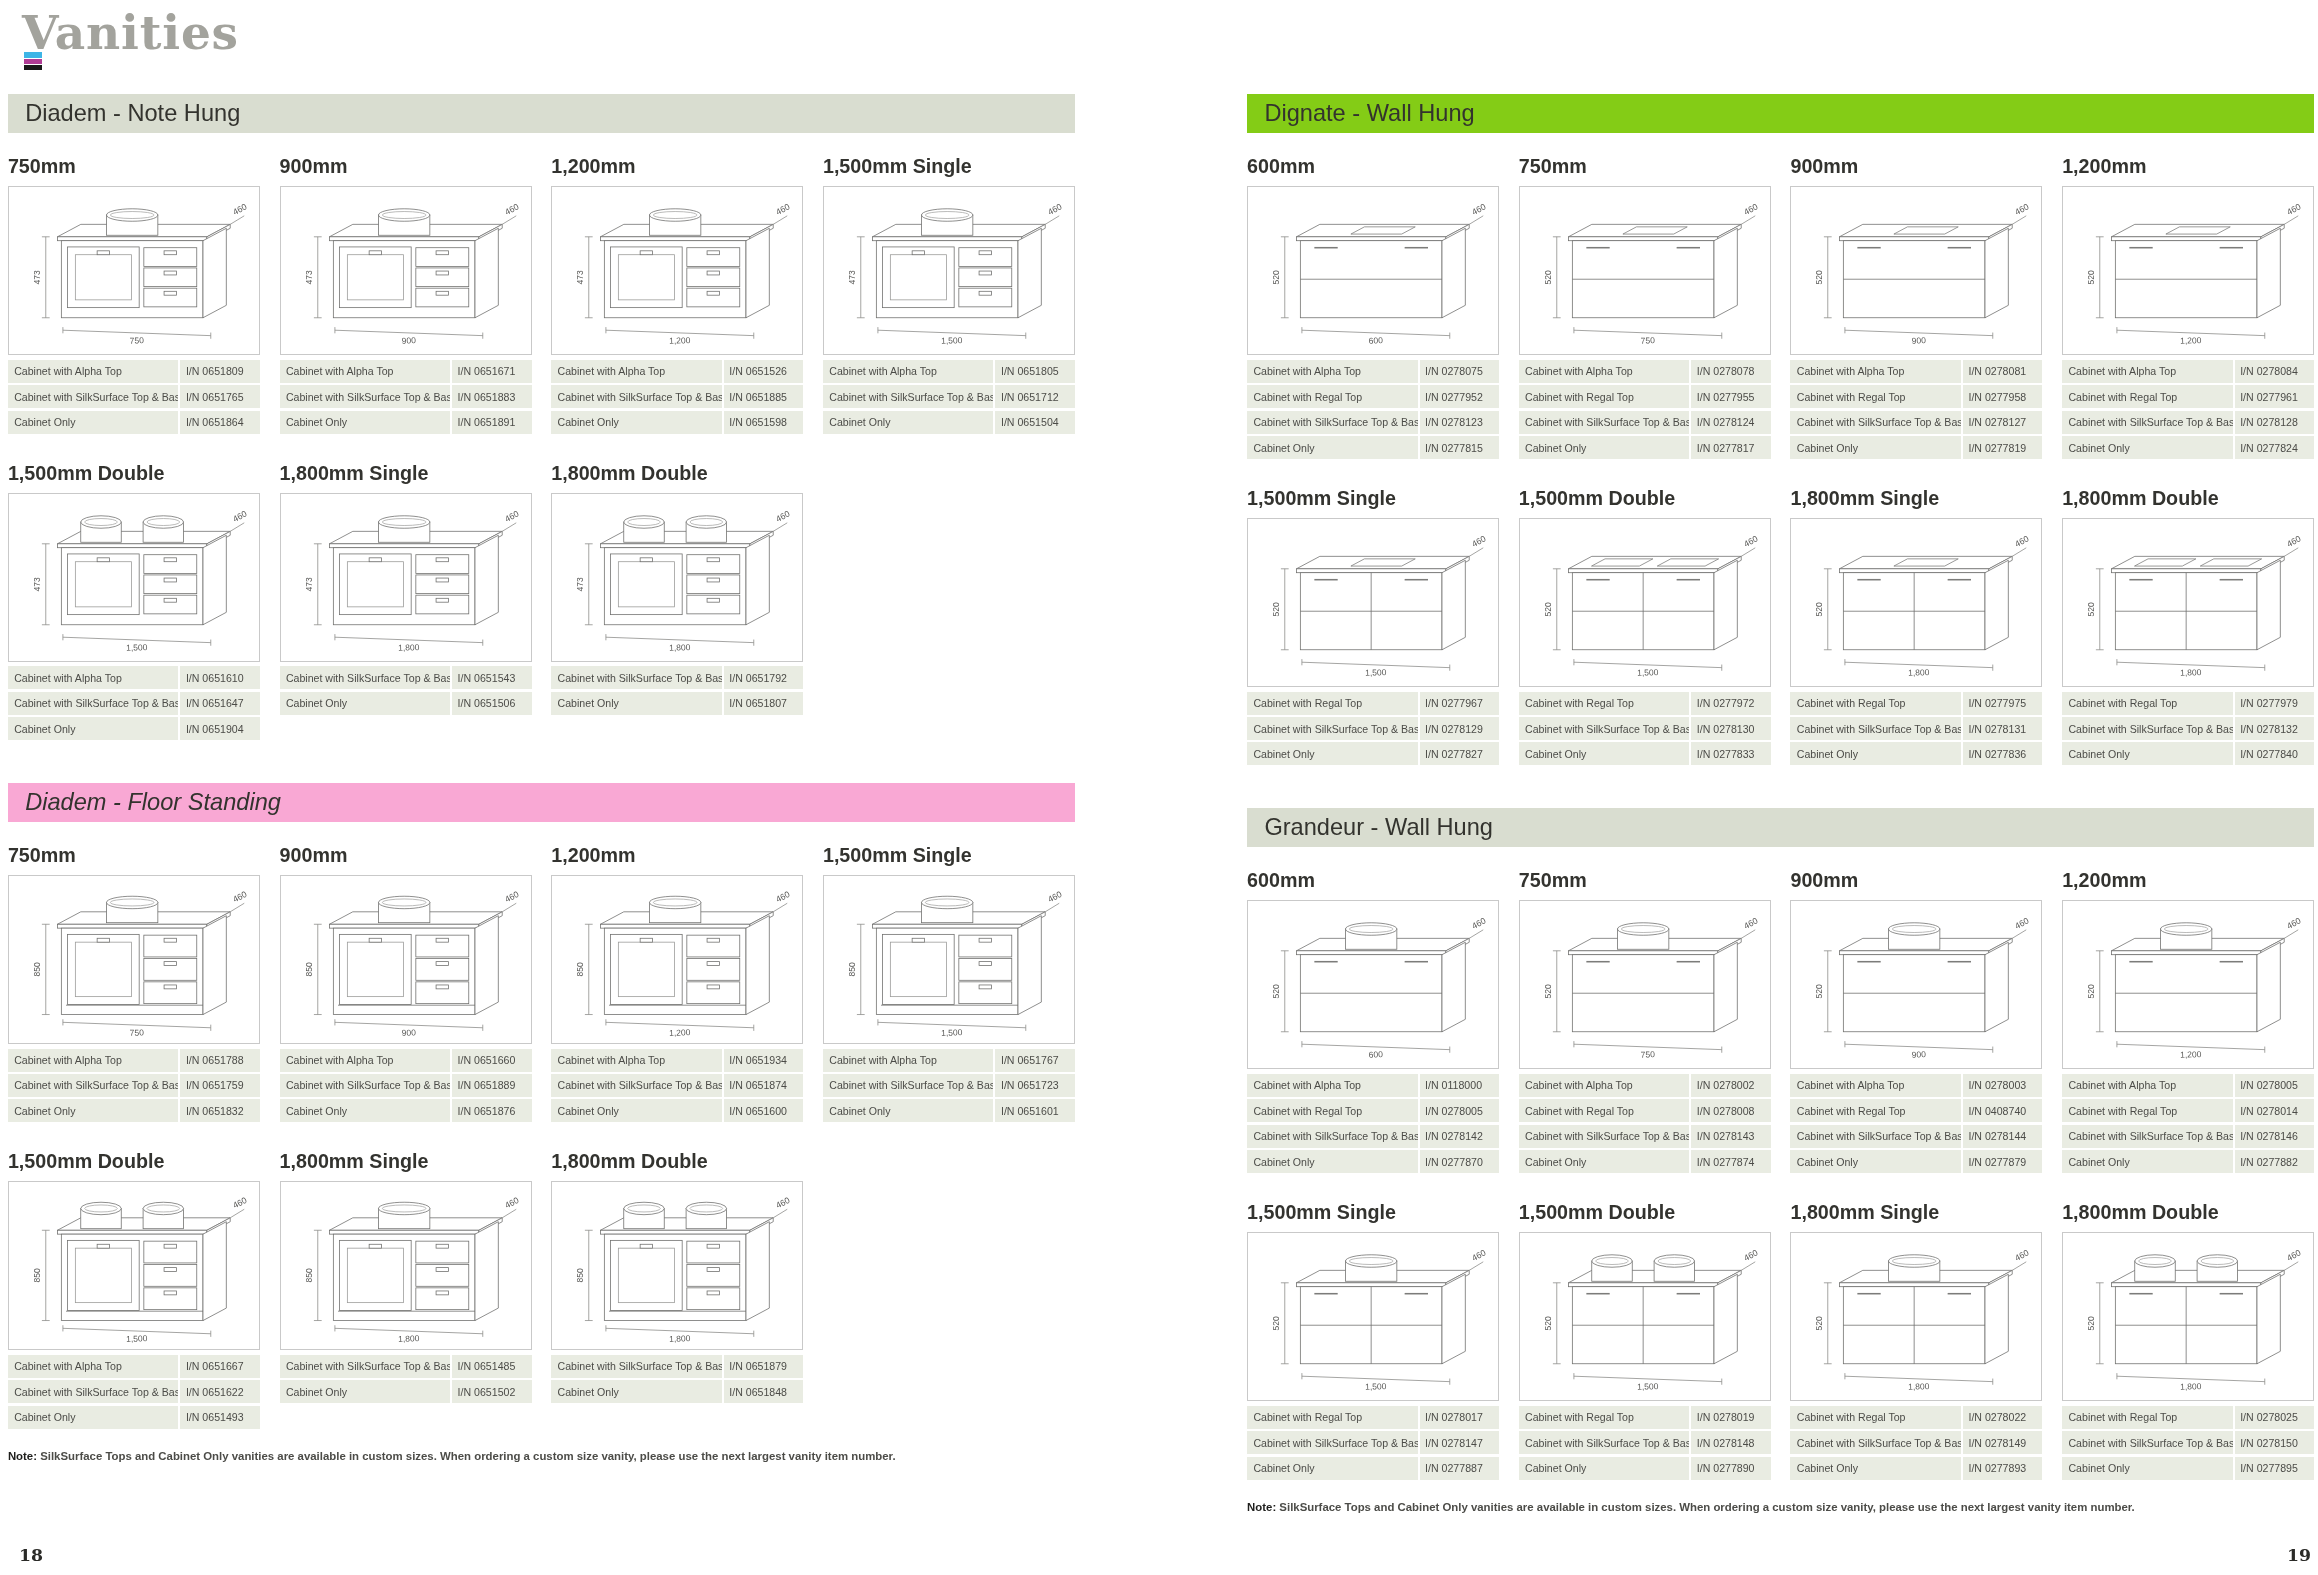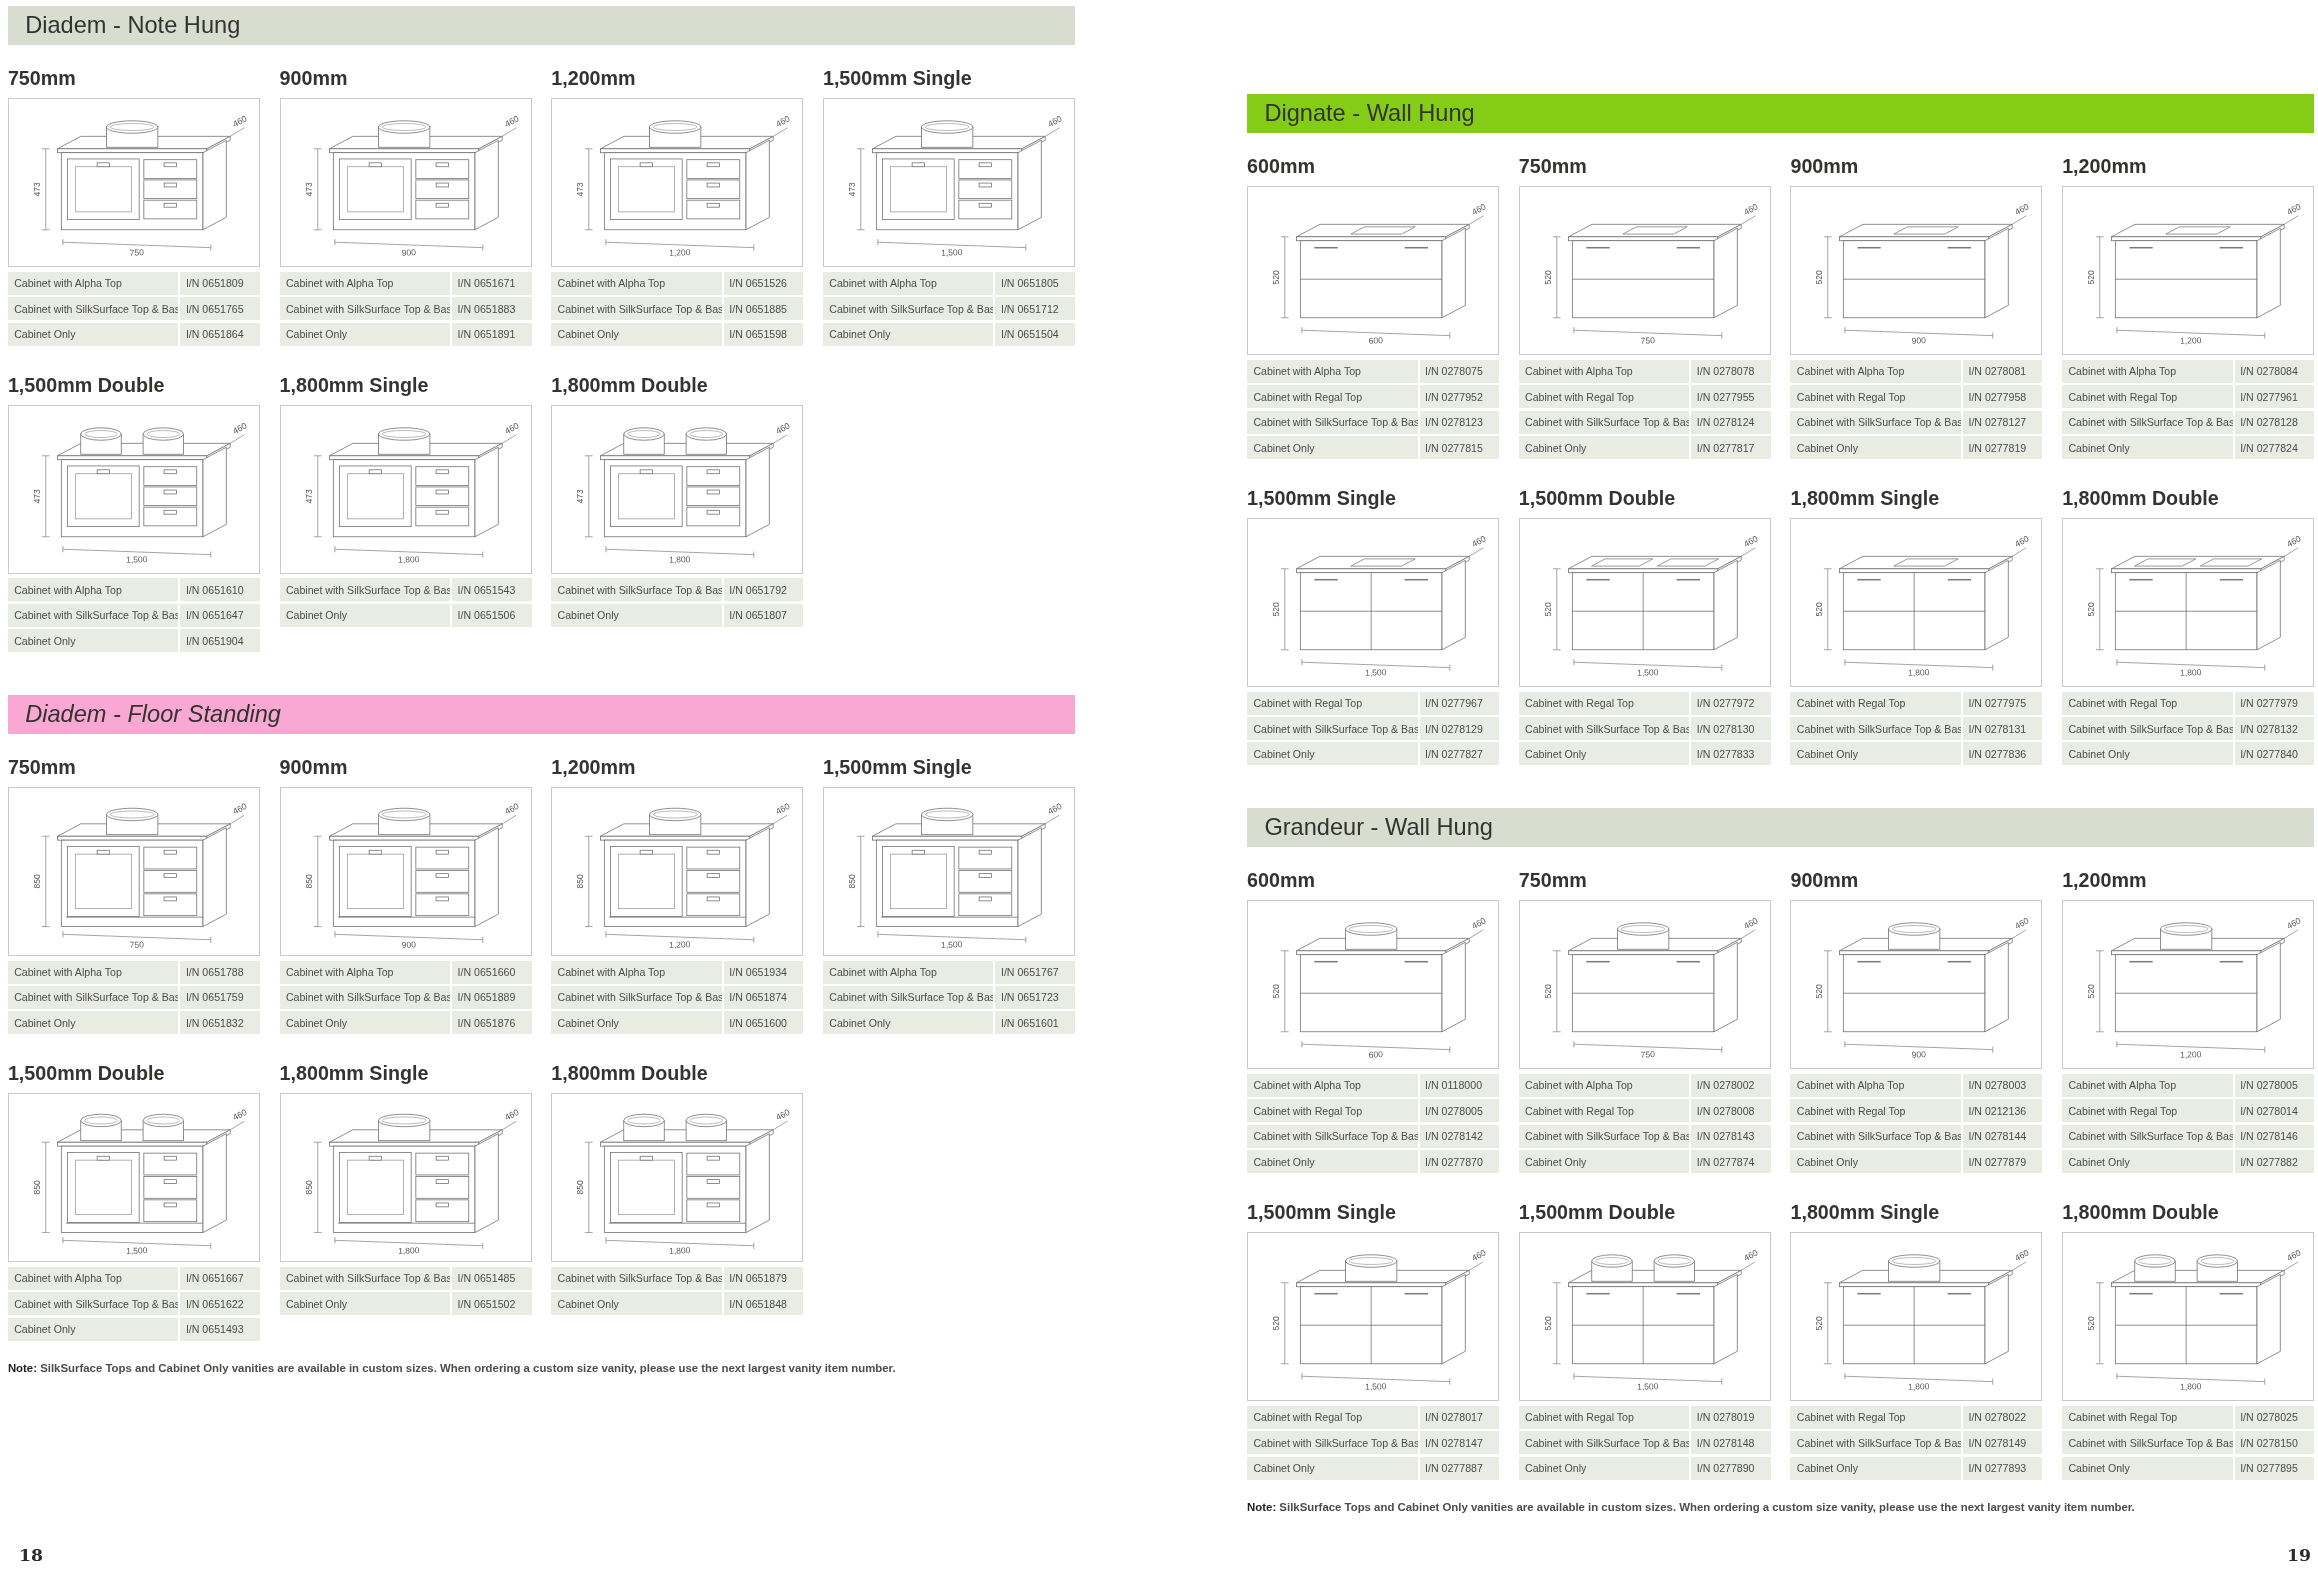--- a/index.html
+++ b/index.html
@@ -30,20 +30,28 @@
   .page-num{position:absolute;bottom:4.7px;font-family:"DejaVu Serif","Liberation Serif",serif;
        font-weight:bold;font-size:17.3px;color:#2b2b28;}
   .page-num.left{left:11px;}
   .page-num.right{right:3.2px;}
 </style>
 </head>
 <body>
 
 <div class="spread">
   <div class="page-col">
+    <div class="col-top">
+      <div class="brand-title">Vanities</div>
+      <div class="reg-mark">
+          <span style="background: rgb(61, 181, 230);"></span>
+          <span style="background: rgb(177, 61, 150);"></span>
+          <span style="background: rgb(26, 26, 26);"></span>
+        </div>
+    </div>
     <div class="sections" id="col-left">
         <section class="section">
     <div class="section-header" style="background: rgb(217, 221, 208);">
       <span>Diadem - Note Hung</span>
     </div>
     <div class="cards">
             <div class="card">
     <div class="card-size">750mm</div>
     <div class="card-drawing">
       <svg width="251" height="165" viewBox="0 0 320 212" xmlns="http://www.w3.org/2000/svg">
@@ -1207,21 +1215,21 @@
                   <text x="163" y="201" text-anchor="middle" font-size="11" fill="#5a5a58" font-family="&quot;Liberation Sans&quot;,sans-serif" transform="rotate(-2 163 201)">900</text>
                 </svg>
     </div>
     <div class="card-table">
                 <div class="trow" style="background: rgb(233, 236, 226);">
     <span class="tlabel">Cabinet with Alpha Top</span>
     <span class="tin">I/N 0278003</span>
   </div>
                 <div class="trow" style="background: rgb(233, 236, 226);">
     <span class="tlabel">Cabinet with Regal Top</span>
-    <span class="tin">I/N 0212136</span>
+    <span class="tin">I/N 0408740</span>
   </div>
                 <div class="trow" style="background: rgb(233, 236, 226);">
     <span class="tlabel">Cabinet with SilkSurface Top &amp; Basin</span>
     <span class="tin">I/N 0278144</span>
   </div>
                 <div class="trow" style="background: rgb(233, 236, 226);">
     <span class="tlabel">Cabinet Only</span>
     <span class="tin">I/N 0277879</span>
   </div>
               </div>

